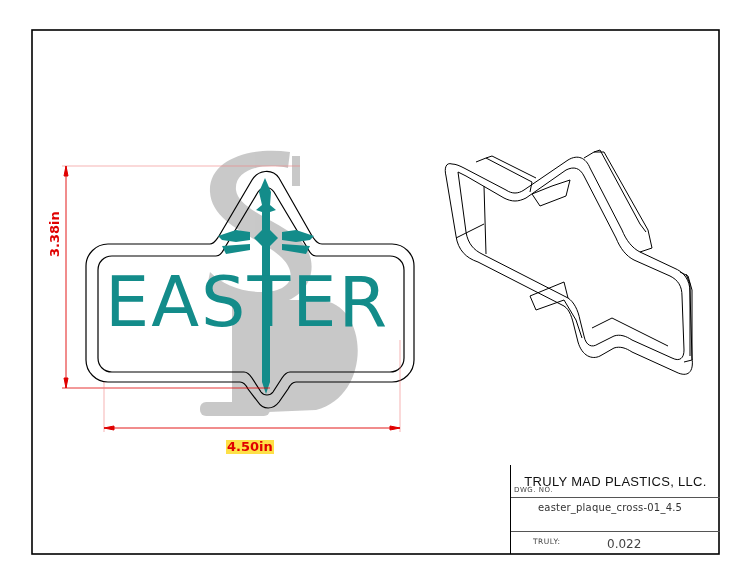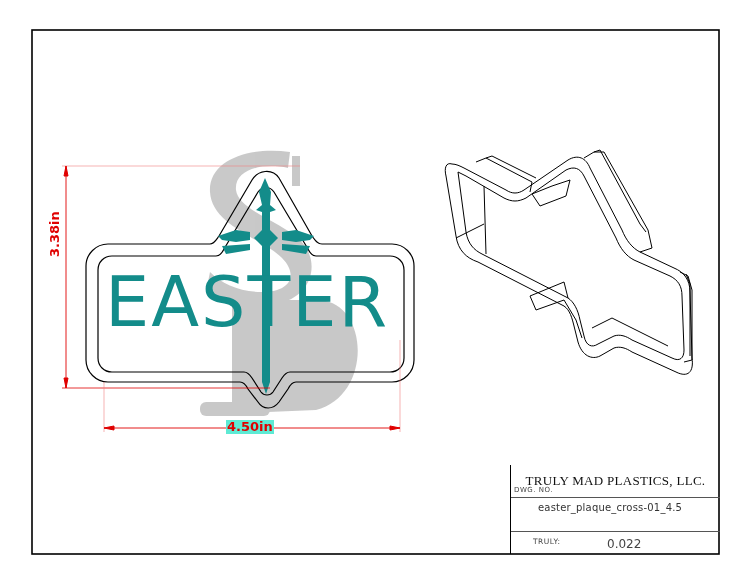--- a/index.html
+++ b/index.html
@@ -1,27 +1,27 @@
 <!DOCTYPE html>
 <html><head>
   <meta charset="utf-8">
   <style>
     html, body { margin: 0; padding: 0; background: #ffffff; }
     body { width: 749px; height: 580px; position: relative; overflow: hidden; font-family: "DejaVu Sans", sans-serif; }
     .sheet { position: absolute; left: 0; top: 0; width: 749px; height: 580px; }
     svg { position: absolute; left: 0; top: 0; }
     .title-block { position: absolute; left: 510px; top: 465px; width: 209px; height: 89px; border-left: 1.5px solid #000; box-sizing: border-box; }
-    .tb-company { position: absolute; left: 0; top: 0; width: 209px; height: 32px; border-bottom: 1px solid #555; display: flex; align-items: center; justify-content: center; font-family: Liberation Serif, serif; font-size: 13px; letter-spacing: 0.3px; color: #111; }
+    .tb-company { position: absolute; left: 0; top: 0; width: 209px; height: 32px; border-bottom: 1px solid #555; display: flex; align-items: center; justify-content: center; font-family: Liberation Sans, sans-serif; font-size: 13px; letter-spacing: 0.3px; color: #111; }
     .tb-dwg-label { position: absolute; left: 3px; top: 21px; font-size: 7px; color: #444; letter-spacing: 0.5px; }
     .tb-dwg-value { position: absolute; left: 27px; top: 37px; font-size: 10px; color: #333; letter-spacing: 0.2px; }
     .tb-row-div { position: absolute; left: 0; top: 66px; width: 209px; border-top: 1px solid #555; }
     .tb-weight-label { position: absolute; left: 22px; top: 72px; font-size: 7.5px; color: #444; letter-spacing: 0.5px; }
     .tb-weight-value { position: absolute; left: 96px; top: 72px; font-size: 12px; color: #444; text-align: right; }
     .dim-label { position: absolute; color: #e00000; font-weight: bold; font-size: 13px; font-family: "DejaVu Sans", sans-serif; }
-    .dim-h { left: 226px; top: 420px; background: #5eead4; padding: 0 1px; line-height: 14px; text-align: center; }
+    .dim-h { left: 226px; top: 440px; background: #fde047; padding: 0 1px; line-height: 14px; text-align: center; }
     .dim-v { left: 48px; top: 258px; transform: rotate(-90deg); transform-origin: left top; line-height: 14px; background:#fff; padding:0 1px; }
     .easter-text { position: absolute; left: 105px; top: 262px; font-family: "DejaVu Sans", sans-serif; font-size: 70px; font-weight: normal; color: #138c8a; letter-spacing: 2px; line-height: 80px; }
   </style>
 </head>
 <body>
 
 <div class="sheet">
   <svg width="749" height="580" viewBox="0 0 749 580">
 
     <rect x="32" y="30" width="687" height="524" fill="none" stroke="#000" stroke-width="1.6"></rect>

